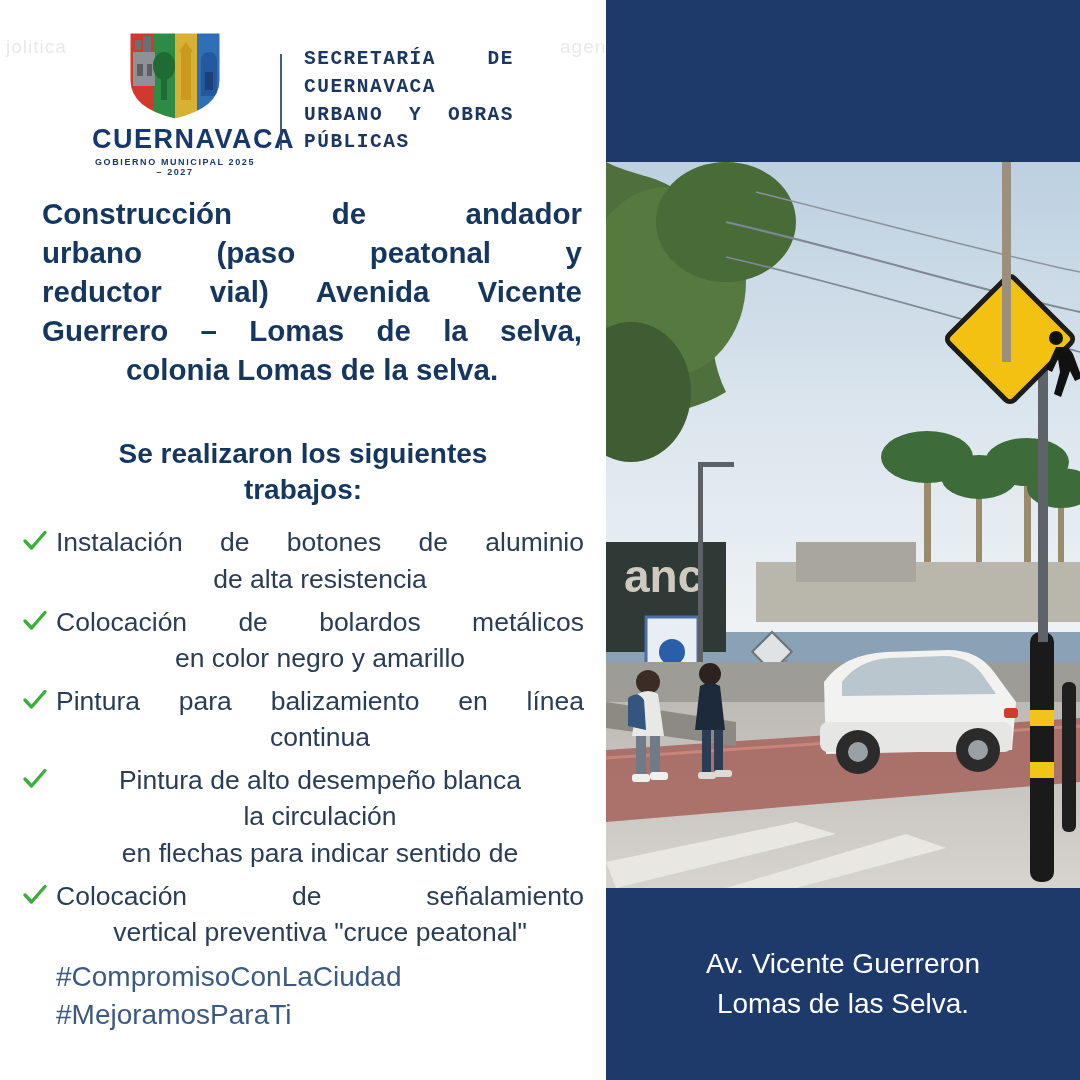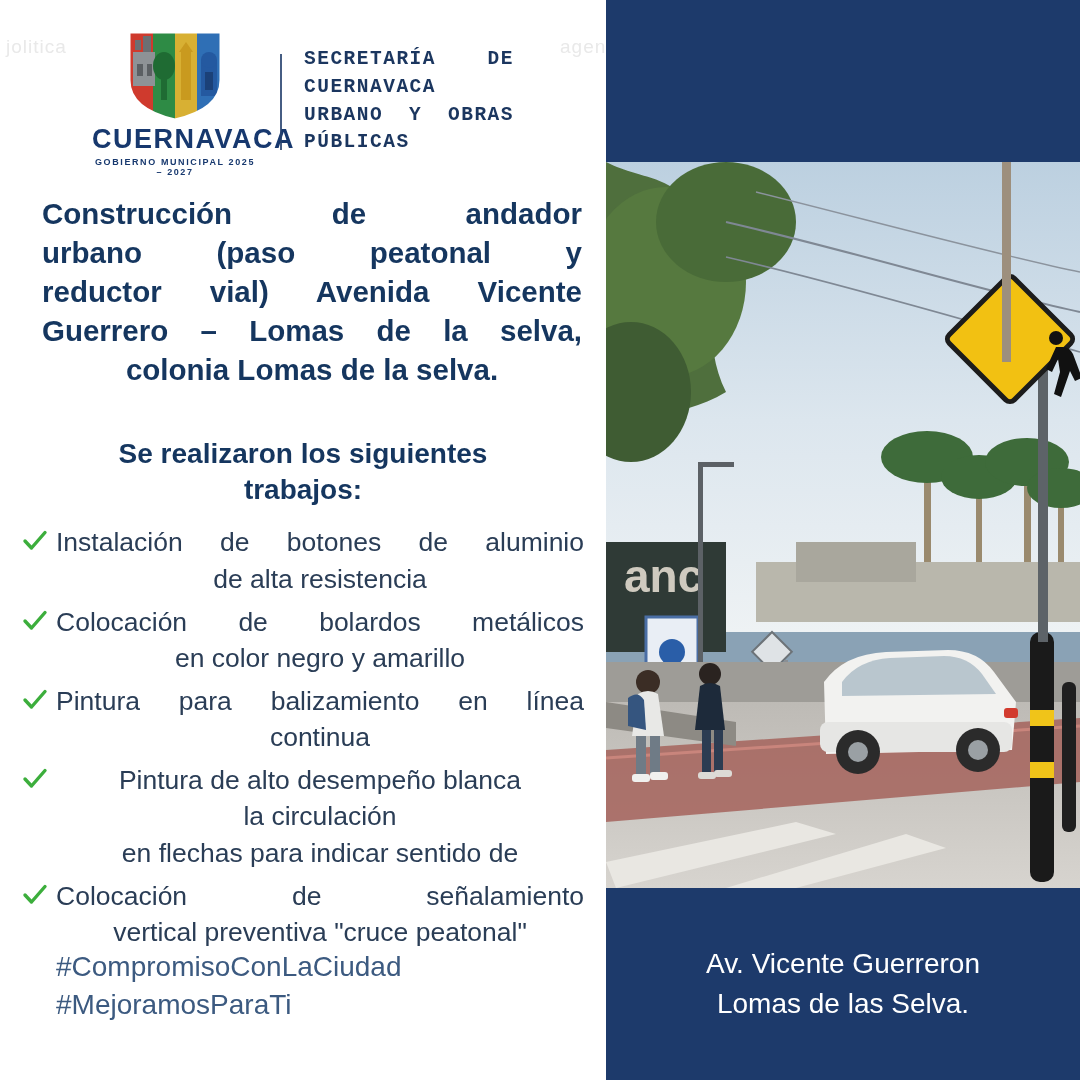--- a/index.html
+++ b/index.html
@@ -126,21 +126,21 @@
     color: #2a3d56;
     font-size: 26.5px;
     line-height: 1.38;
     text-align: justify;
   }
   .work-text .wl { display: block; text-align: justify; text-align-last: justify; }
   .work-text .wc { display: block; text-align: center; }
 
   .hashtags {
     position: absolute;
-    left: 56px; bottom: 56px;
+    left: 56px; bottom: 46px;
     color: #3c5a80;
     font-size: 28px;
     line-height: 1.36;
   }
   .hashtags div { display: block; }
 
   
   .right {
     position: relative;
     width: 474px; height: 1080px;

